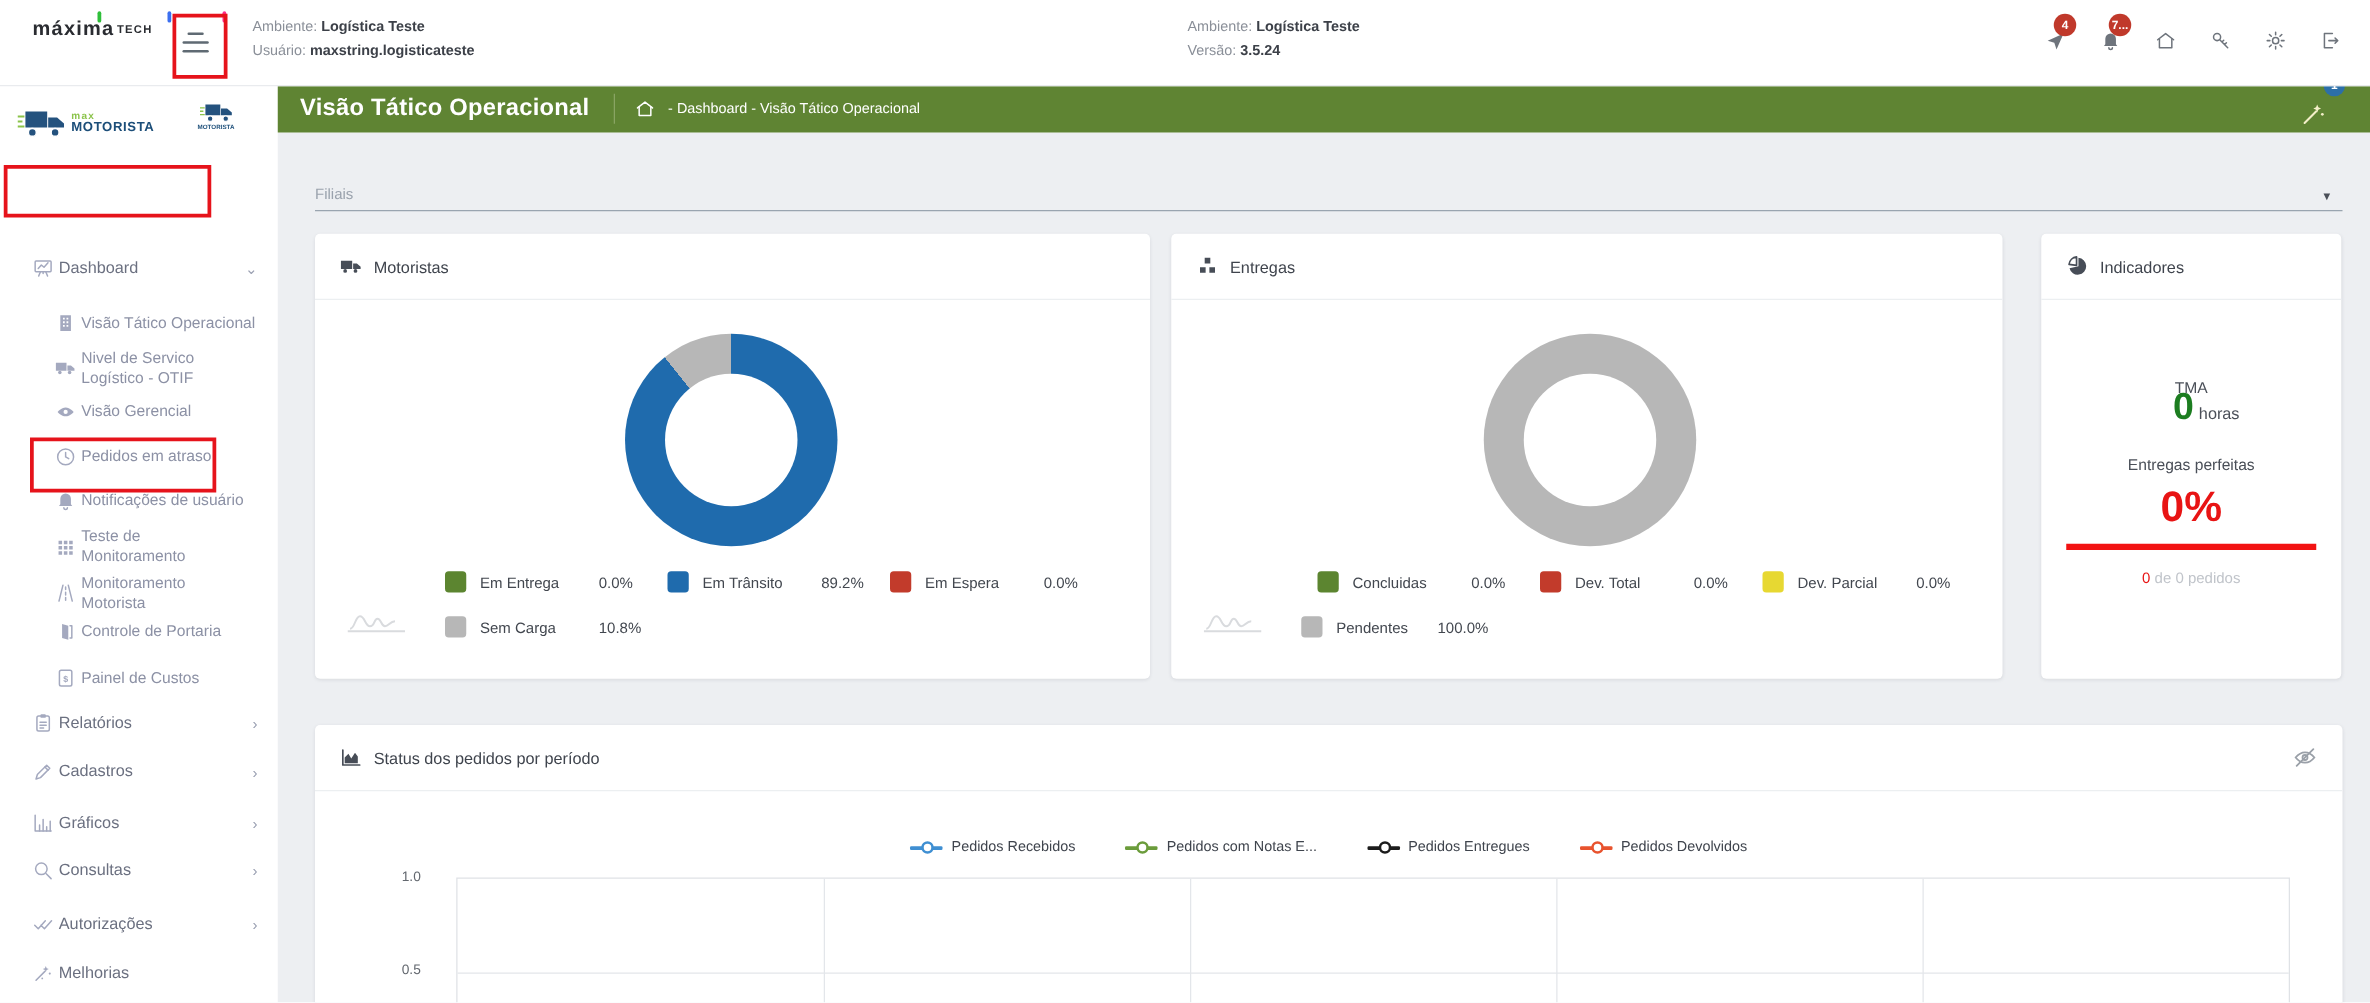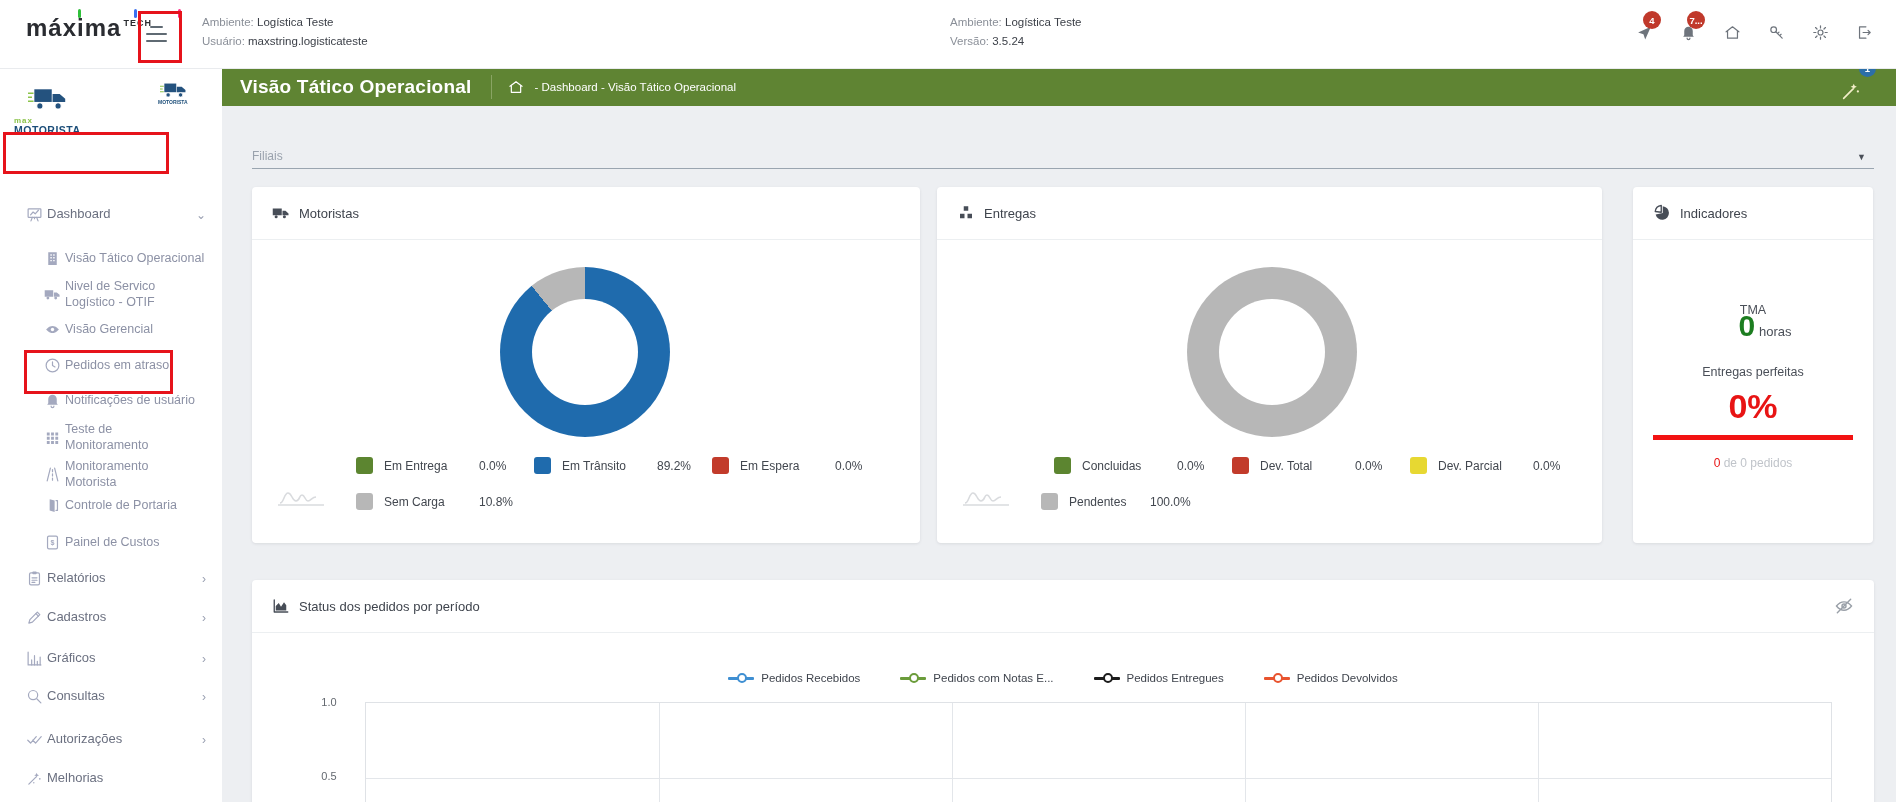--- a/index.html
+++ b/index.html
@@ -1,42 +1,42 @@
 <!DOCTYPE html>
 <html><head>
 <meta charset="utf-8">
 <style>
   html,body{margin:0;padding:0;background:#fff;font-family:"Liberation Sans",sans-serif;}
   #screen{position:relative;width:1896px;height:802px;overflow:hidden;background:#fff;}
 
   
   .topbar{position:absolute;left:0;top:0;width:1896px;height:68px;background:#fff;border-bottom:1px solid #e9ebee;z-index:5;}
   .brandwrap{position:absolute;left:26px;top:16px;display:flex;align-items:flex-start;}
-  .brand{font-size:24px;font-weight:bold;color:#2a2c31;letter-spacing:1px;line-height:1;position:relative;}
+  .brand{font-size:16px;font-weight:bold;color:#2a2c31;letter-spacing:1px;line-height:1;position:relative;}
   .brand .tick{position:absolute;width:3px;height:9px;border-radius:2px;top:-7px;}
   .tick.g{left:52px;background:#2fbf3a;}
   .tick.b{left:108px;background:#3b6ff0;}
   .tick.p{left:152px;background:#ff2d8a;}
   .brandsup{font-size:9px;font-weight:bold;color:#2a2c31;margin-left:2px;margin-top:2px;letter-spacing:1px;}
   .burger{position:absolute;left:146px;top:22px;width:24px;height:24px;display:flex;flex-direction:column;justify-content:center;gap:5px;cursor:pointer;}
   .burger i{display:block;height:2px;background:#5f6a73;border-radius:1px;}
   .burger i:nth-child(1){width:13px;margin-left:4px;}
   .burger i:nth-child(2){width:21px;}
   .burger i:nth-child(3){width:21px;}
   .envblock{position:absolute;top:13px;font-size:11.5px;color:#8a8f98;line-height:19px;}
-  .envblock b{color:#3c4048;font-weight:normal;}
+  .envblock b{color:#3c4048;font-weight:bold;}
   .env1{left:202px;} .env2{left:950px;}
   .topicons{position:absolute;left:1632px;top:20px;display:flex;gap:20px;align-items:center;color:#6e747c;}
   .ticon{position:relative;width:24px;height:24px;display:flex;align-items:center;justify-content:center;cursor:pointer;}
   .badge{position:absolute;top:-9px;left:11px;min-width:18px;height:18px;border-radius:9px;background:#c0392b;color:#fff;font-size:9.5px;font-weight:bold;display:flex;align-items:center;justify-content:center;padding:0 2px;box-sizing:border-box;}
 
   
   .sidebar{position:absolute;left:0;top:68px;width:222px;height:734px;background:#fff;z-index:4;}
   .slogos{position:absolute;left:0;top:8px;width:222px;height:56px;}
-  .logo-main{position:absolute;left:14px;top:8px;display:flex;align-items:center;gap:5px;flex-direction:column;}
+  .logo-main{position:absolute;left:14px;top:8px;display:flex;align-items:center;gap:5px;}
   .logo-main .ltxt{display:flex;flex-direction:column;line-height:1;}
   .logo-main .lmax{font-size:8px;color:#8bc34a;font-weight:bold;letter-spacing:1px;}
   .logo-main .lmot{font-size:10.5px;color:#1c4e79;font-weight:bold;letter-spacing:.5px;}
   .logo-mini{position:absolute;left:158px;top:4px;display:flex;flex-direction:column;align-items:center;line-height:1;}
   .logo-mini .lmot{font-size:5px;color:#1c4e79;font-weight:bold;margin-top:1px;}
   .sitem{position:absolute;left:0;width:222px;display:flex;align-items:center;gap:4px;color:#8c91a5;cursor:pointer;}
   .sitem.parent{padding-left:26px;font-size:13px;color:#6b7080;box-sizing:border-box;}
   .sitem.child{padding-left:44px;font-size:12.5px;box-sizing:border-box;}
   .slabel{white-space:pre-line;line-height:1.3;}
   .chev{position:absolute;right:16px;font-size:12px;color:#9aa0b2;}

